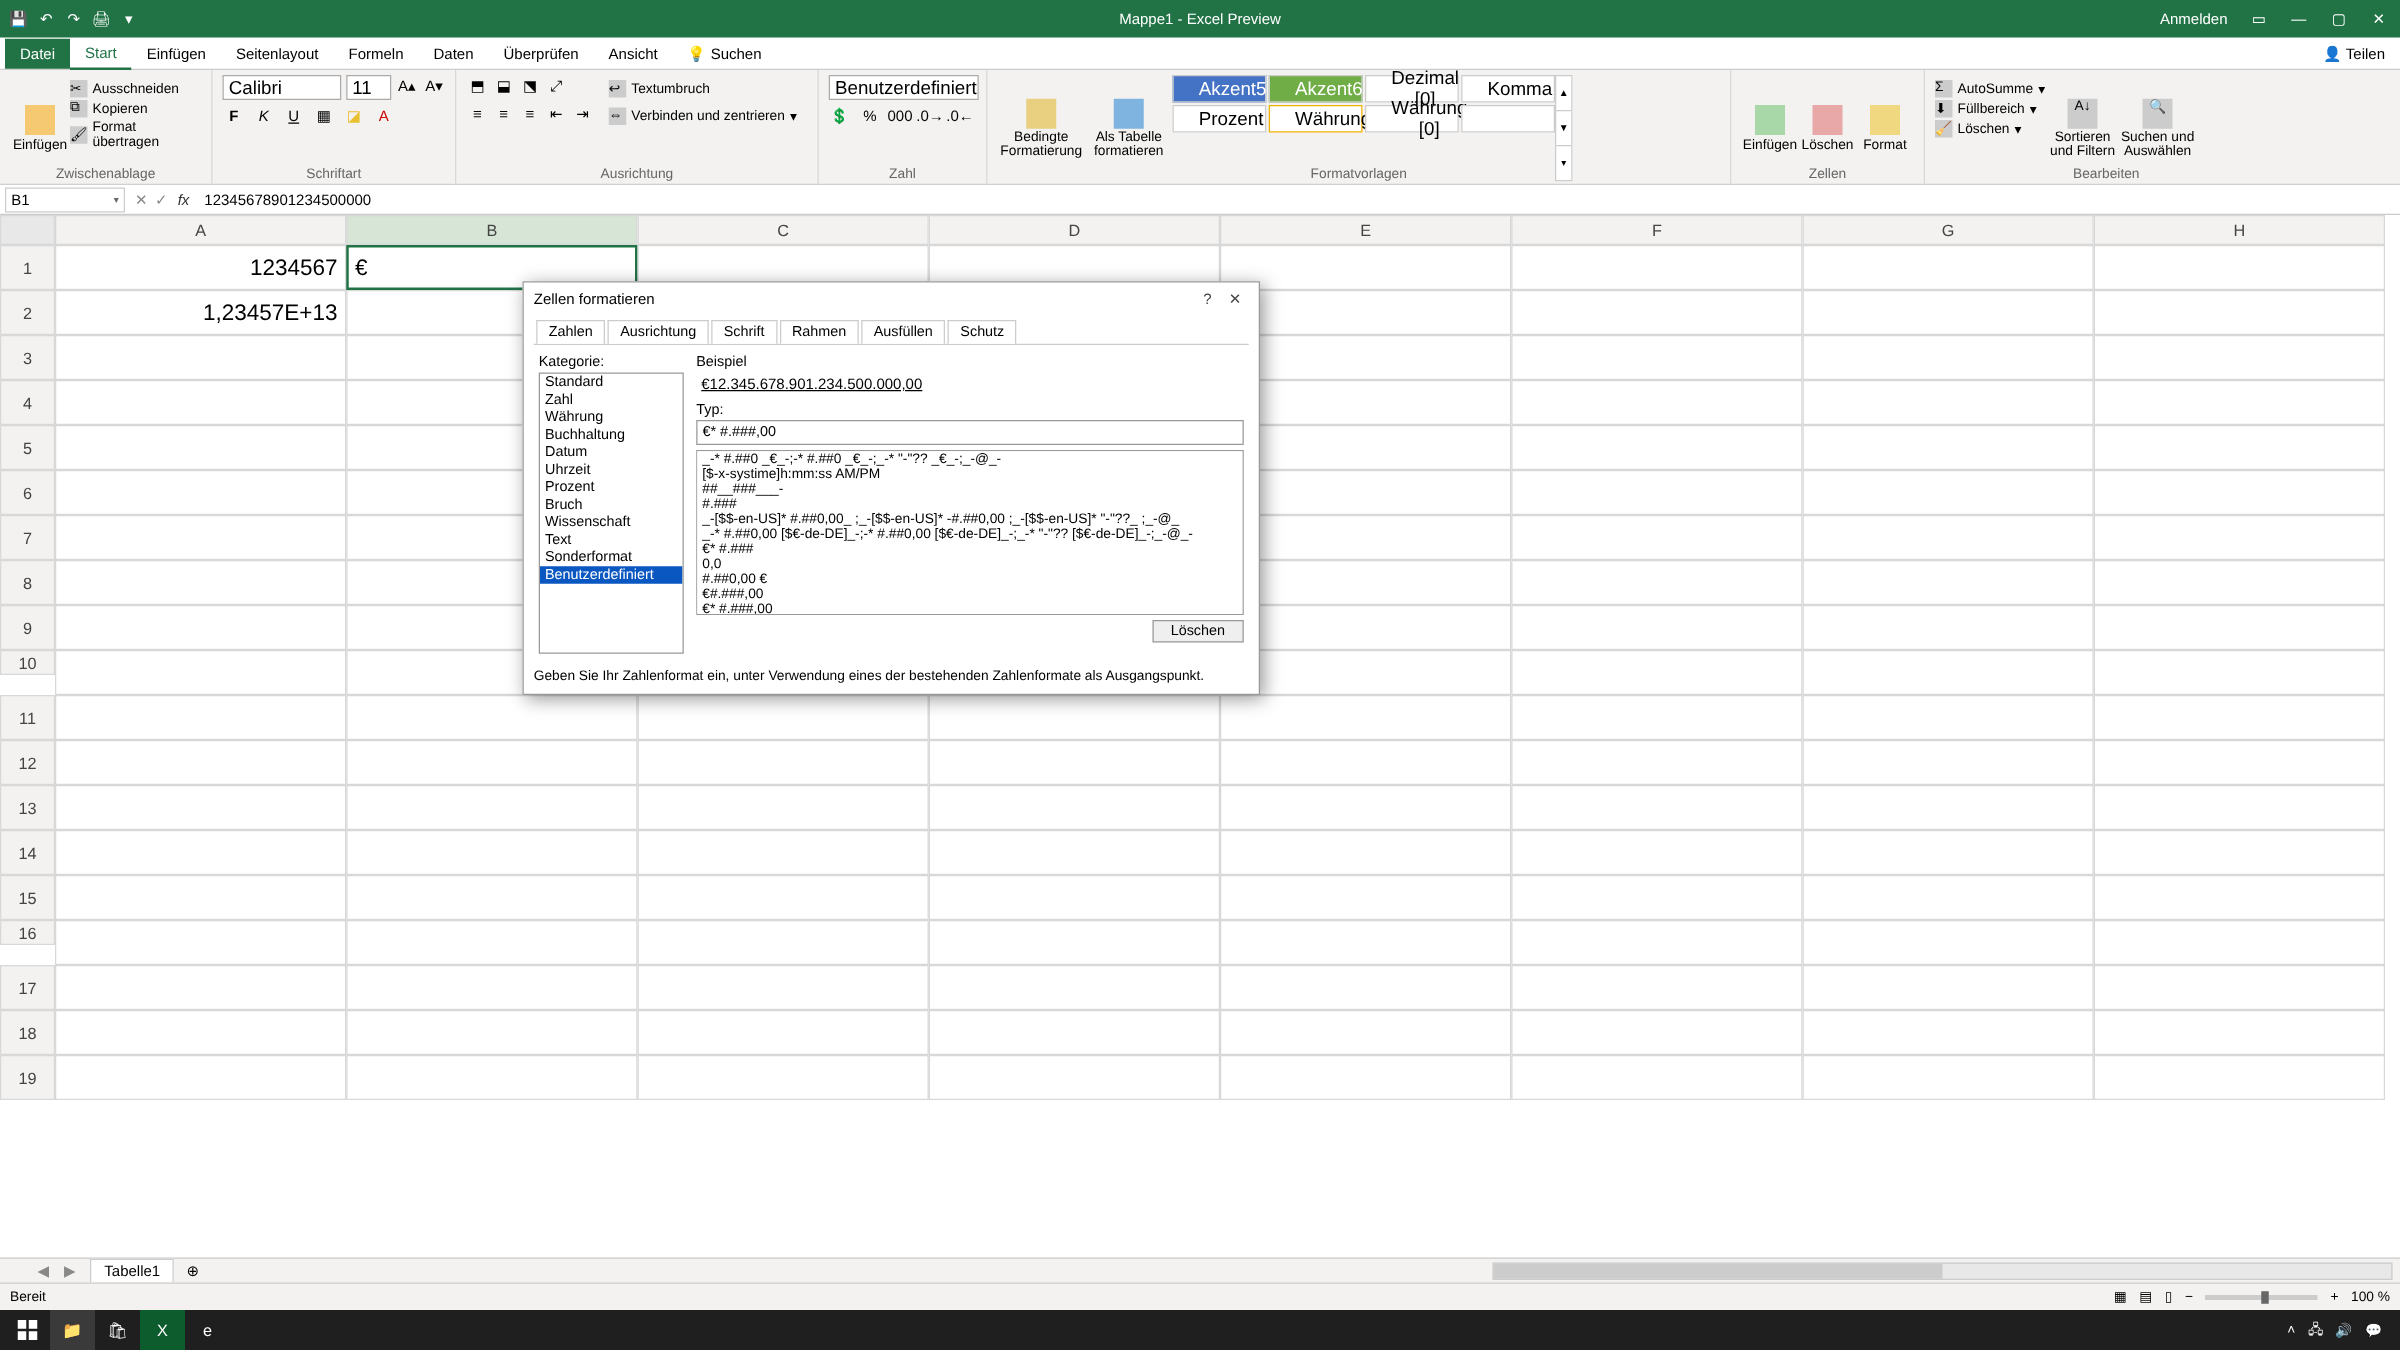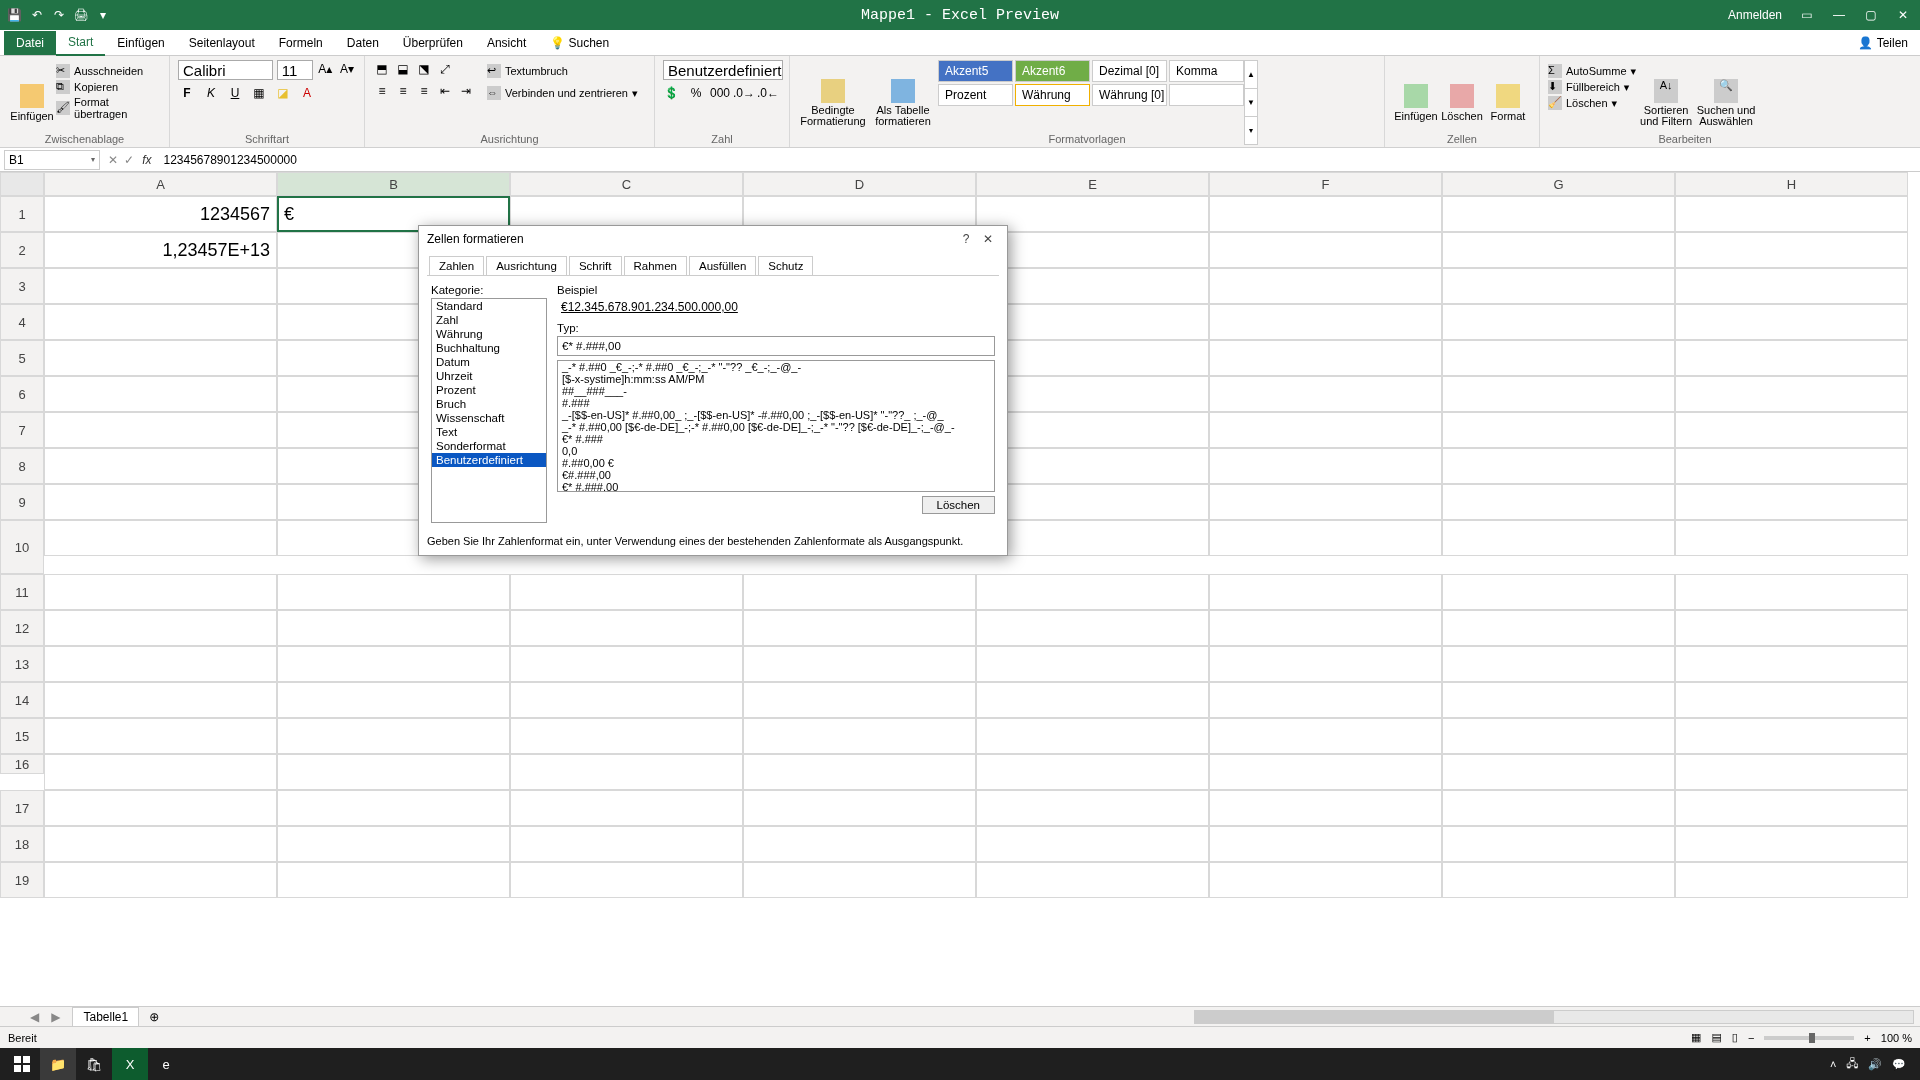--- a/index.html
+++ b/index.html
@@ -1,21 +1,21 @@
 <!DOCTYPE html>
 <html><head>
 <meta charset="utf-8">
 <style>
 * { box-sizing: border-box; margin: 0; padding: 0; font-family: "Segoe UI", Tahoma, sans-serif; }
 body { width: 1920px; height: 1080px; background: #fff; overflow: hidden; position: relative; font-size: 12px; }
 
 
 .titlebar { height: 30px; background: #217346; color: #fff; display: flex; align-items: center; position: relative; }
 .titlebar-left { display: flex; align-items: center; gap: 8px; padding-left: 8px; }
-.titlebar-title { position: absolute; left: 50%; transform: translateX(-50%); font-size: 15px; font-family: Liberation Mono, monospace; }
+.titlebar-title { position: absolute; left: 50%; transform: translateX(-50%); font-size: 12px; }
 .titlebar-right { margin-left: auto; display: flex; align-items: center; gap: 18px; padding-right: 10px; font-size: 12px; }
 .qat-icon { width: 14px; height: 14px; display: inline-flex; align-items: center; justify-content: center; }
 
 
 .ribbon-tabs { height: 26px; background: #fff; display: flex; align-items: center; border-bottom: 1px solid #ccc; padding-left: 4px; }
 .ribbon-tab { padding: 5px 12px; font-size: 12px; cursor: pointer; }
 .ribbon-tab.filetab { background: #217346; color: #fff; }
 .ribbon-tab.active { border-bottom: 2px solid #217346; color: #217346; }
 .ribbon-tabs .right { margin-left: auto; display: flex; align-items: center; gap: 4px; padding-right: 12px; font-size: 12px; }
 
@@ -25,21 +25,21 @@
 .ribbon-group-label { position: absolute; bottom: 2px; left: 0; right: 0; text-align: center; font-size: 11px; color: #666; }
 .rg-top { flex: 1; display: flex; }
 .big-btn { display: flex; flex-direction: column; align-items: center; justify-content: center; width: 50px; font-size: 11px; text-align: center; gap: 2px; }
 .big-icon { width: 24px; height: 24px; background: #ccc; }
 .small-stack { display: flex; flex-direction: column; gap: 2px; font-size: 11px; }
 .small-row { display: flex; align-items: center; gap: 4px; }
 .small-icon { width: 14px; height: 14px; background: #ccc; display: inline-block; }
 .combo { height: 20px; border: 1px solid #aaa; background: #fff; display: flex; align-items: center; padding: 0 4px; font-size: 15px; }
 .btn-icon { width: 18px; height: 18px; display: inline-flex; align-items: center; justify-content: center; }
 .style-gallery { display: grid; grid-template-columns: repeat(4, 75px); grid-auto-rows: 22px; gap: 2px; }
-.style-cell { border: 1px solid #ccc; font-size: 12px; display: flex; align-items: center; padding-left: 6px; background: #fff; text-align: center; }
+.style-cell { border: 1px solid #ccc; font-size: 15px; display: flex; align-items: center; padding-left: 20px; background: #fff; text-align: center; }
 .gal-scroll { width: 14px; display: flex; flex-direction: column; border: 1px solid #ccc; background: #fff; }
 .gal-sbtn { flex: 1; display: flex; align-items: center; justify-content: center; border-bottom: 1px solid #ccc; font-size: 8px; }
 
 
 .formula-bar { height: 24px; display: flex; align-items: center; border-bottom: 1px solid #ccc; font-size: 12px; }
 .name-box { width: 96px; border: 1px solid #ccc; height: 20px; margin-left: 4px; padding: 0 4px; display: flex; align-items: center; position: relative; }
 .name-box::after { content: "▾"; position: absolute; right: 4px; font-size: 8px; color: #666; }
 .fx-btns { display: flex; gap: 6px; padding: 0 8px; color: #888; }
 .fx-label { font-style: italic; color: #333; padding-right: 8px; }
 .formula-val { flex: 1; padding-left: 4px; }
@@ -396,21 +396,21 @@
       <div class="cell" style=""></div>
       <div class="row-head" style="height:36px;">9</div>
       <div class="cell" style=""></div>
       <div class="cell" style=""></div>
       <div class="cell" style=""></div>
       <div class="cell" style=""></div>
       <div class="cell" style=""></div>
       <div class="cell" style=""></div>
       <div class="cell" style=""></div>
       <div class="cell" style=""></div>
-      <div class="row-head" style="height:54px;">10</div>
+      <div class="row-head" style="height:20px;">10</div>
       <div class="cell" style=""></div>
       <div class="cell" style=""></div>
       <div class="cell" style=""></div>
       <div class="cell" style=""></div>
       <div class="cell" style=""></div>
       <div class="cell" style=""></div>
       <div class="cell" style=""></div>
       <div class="cell" style=""></div>
       <div class="row-head" style="height:36px;">11</div>
       <div class="cell" style=""></div>

